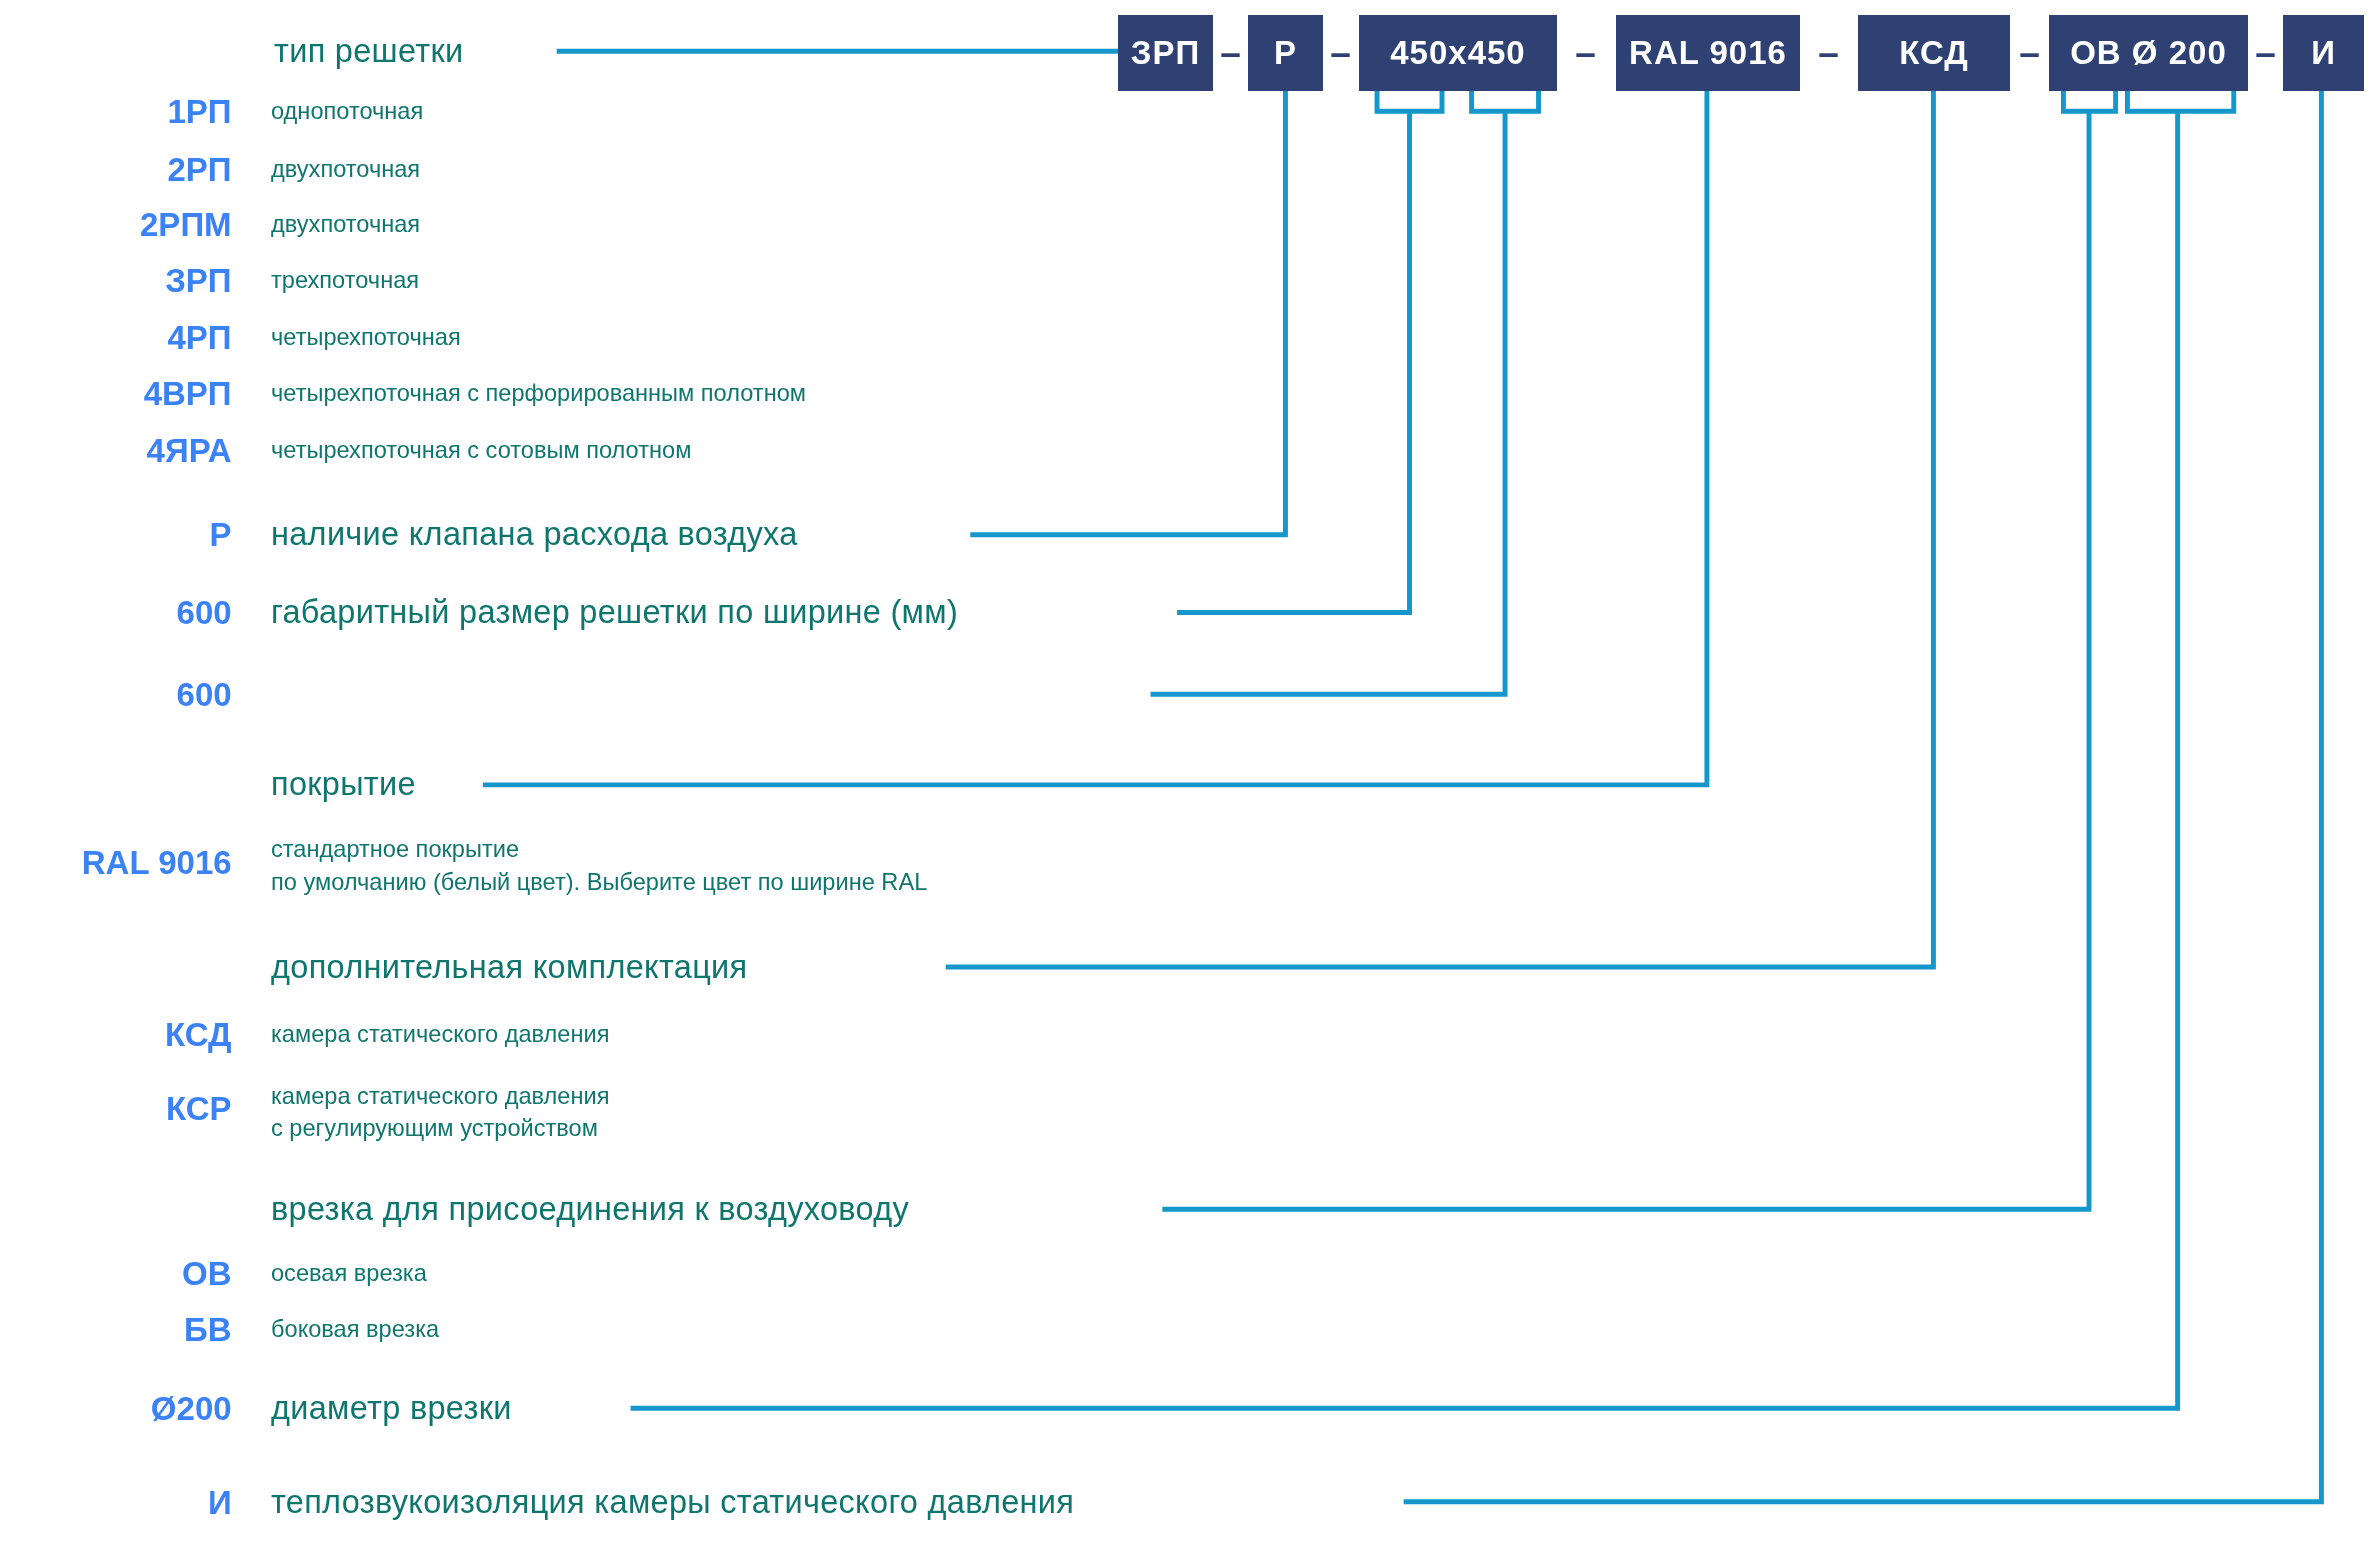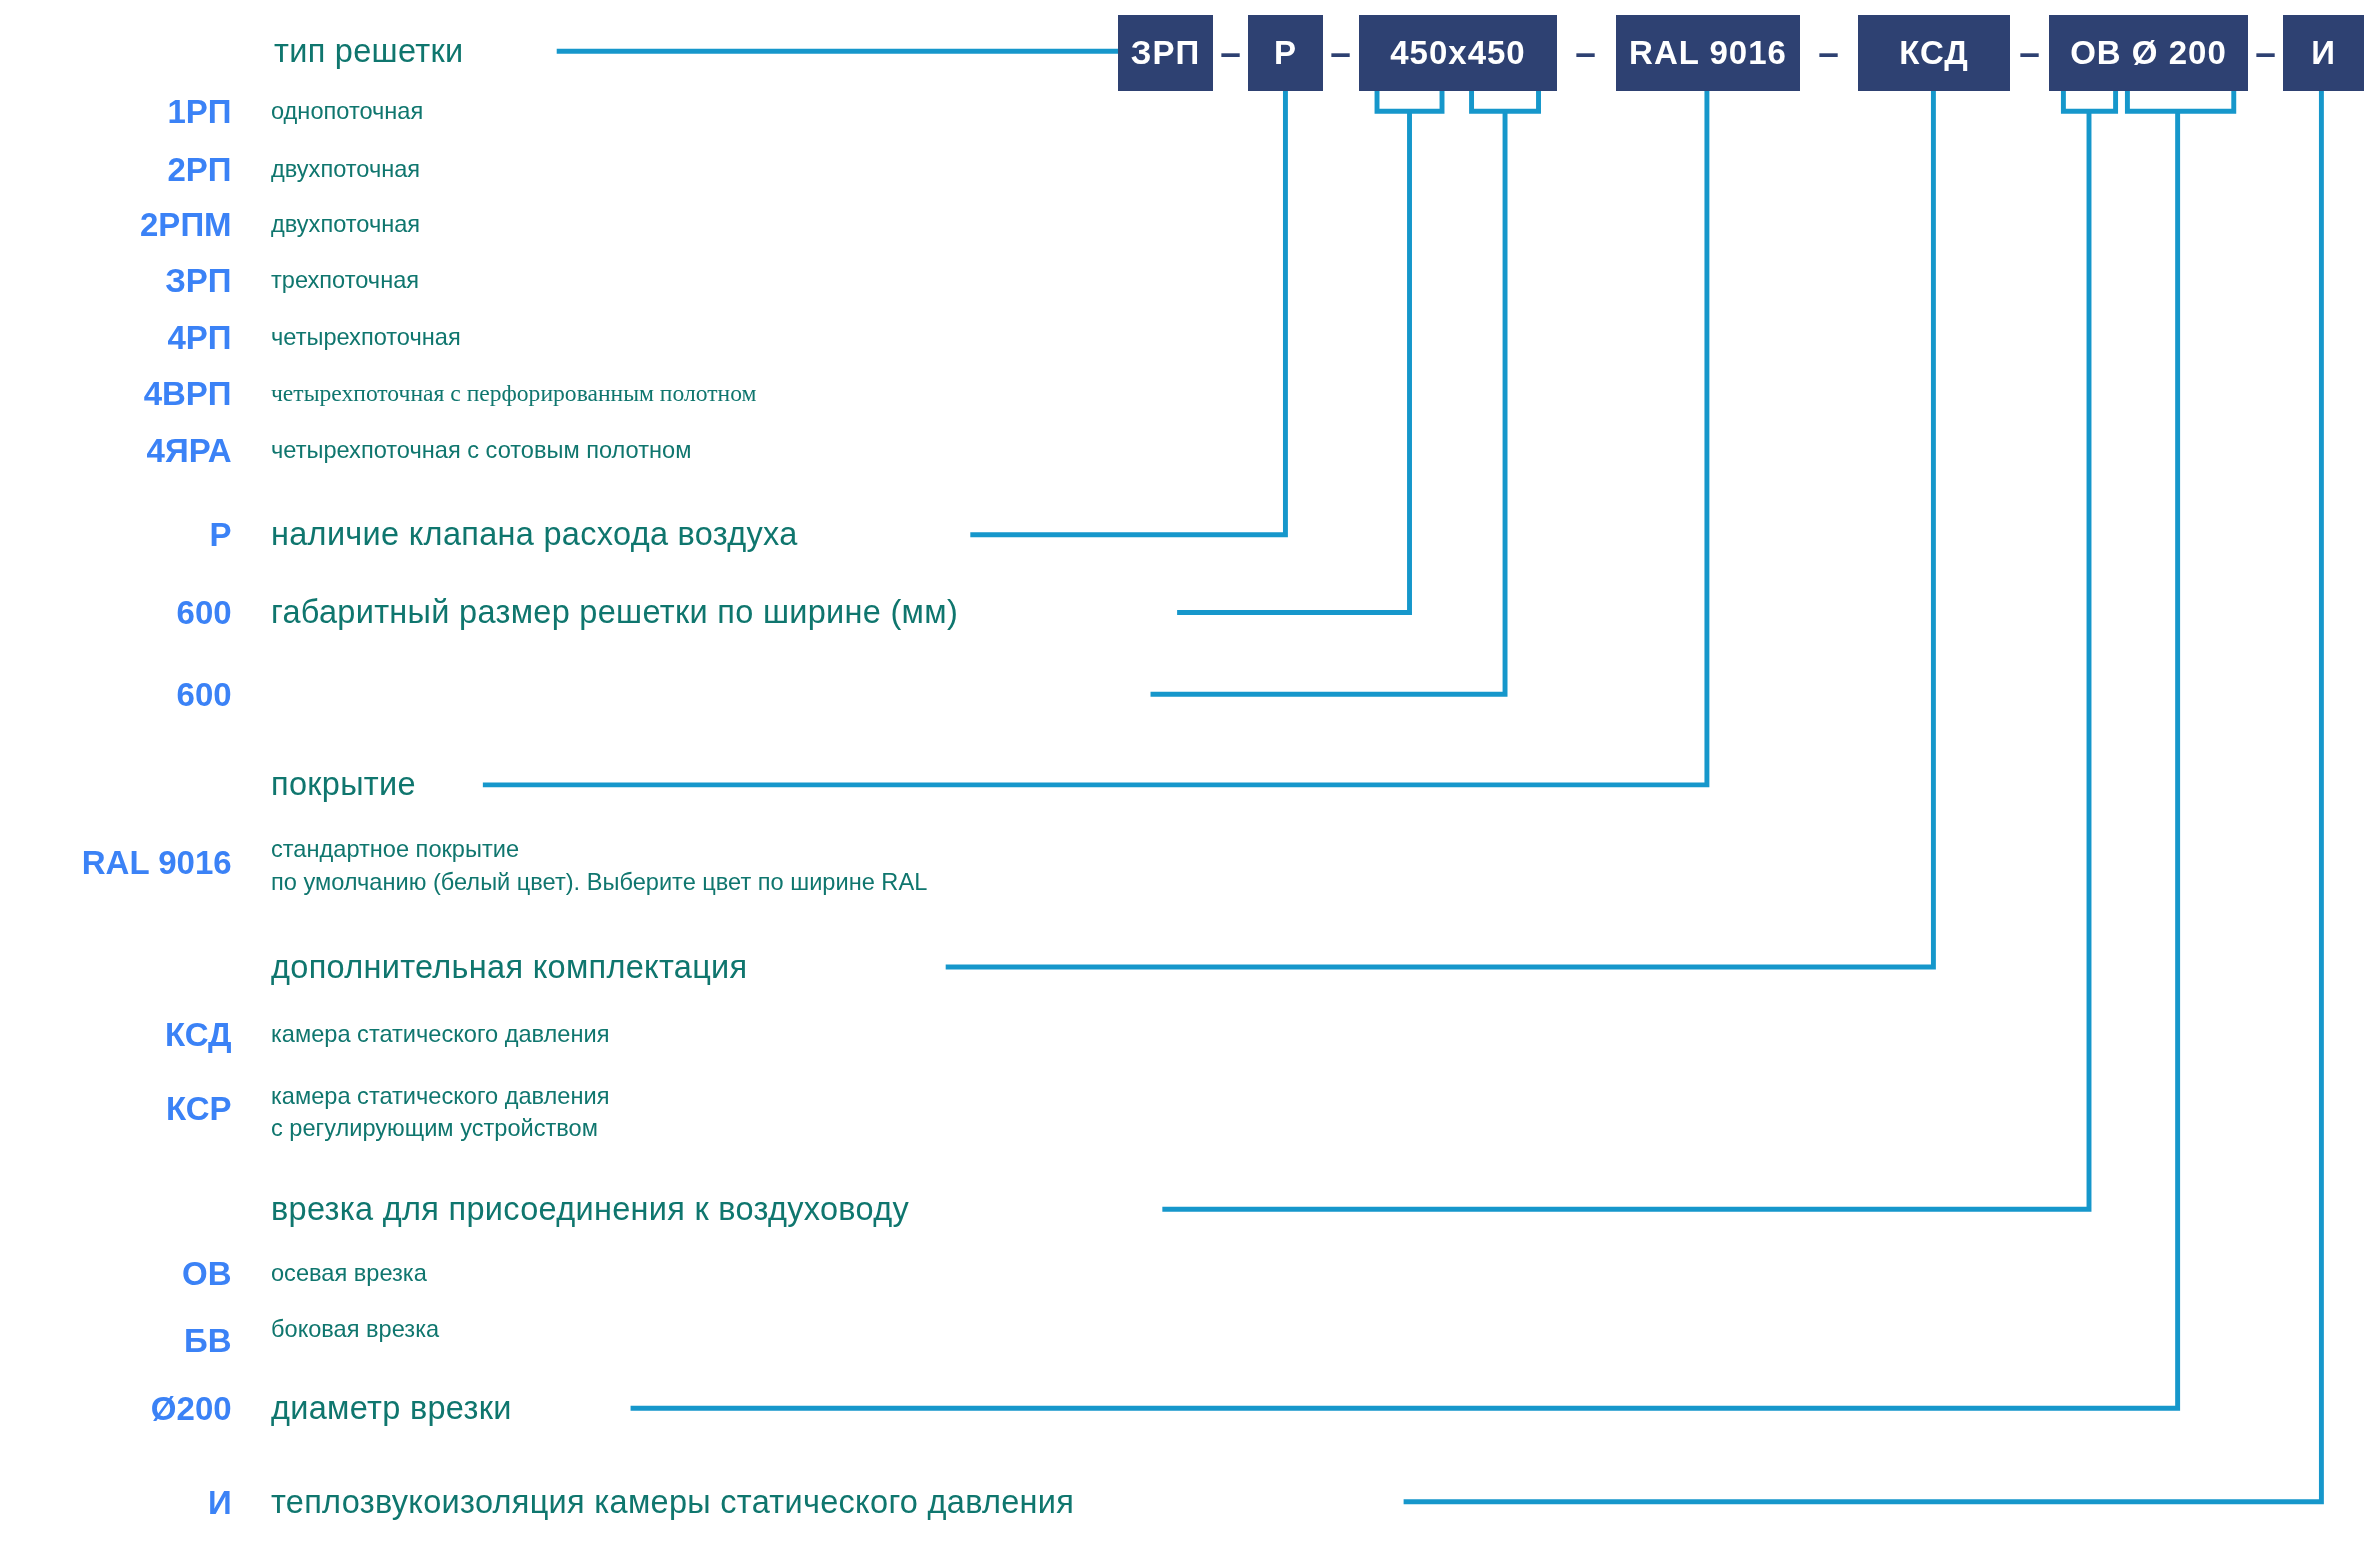--- a/index.html
+++ b/index.html
@@ -68,21 +68,21 @@
   <div class="desc s" style="top:97px;">однопоточная</div>
   <div class="code" style="top:150px;">2РП</div>
   <div class="desc s" style="top:155px;">двухпоточная</div>
   <div class="code" style="top:205px;">2РПМ</div>
   <div class="desc s" style="top:210px;">двухпоточная</div>
   <div class="code" style="top:261px;">ЗРП</div>
   <div class="desc s" style="top:266px;">трехпоточная</div>
   <div class="code" style="top:318px;">4РП</div>
   <div class="desc s" style="top:323px;">четырехпоточная</div>
   <div class="code" style="top:374px;">4ВРП</div>
-  <div class="desc s" style="top:379px;font-family:Liberation Serif, serif;">четырехпоточная с перфорированным полотном</div>
+  <div class="desc s" style="top:379px;">четырехпоточная с перфорированным полотном</div>
   <div class="code" style="top:431px;">4ЯРА</div>
   <div class="desc s" style="top:436px;">четырехпоточная с сотовым полотном</div>
 
   <div class="code" style="top:515px;">Р</div>
   <div class="desc l" style="top:515px;">наличие клапана расхода воздуха</div>
 
   <div class="code" style="top:593px;">600</div>
   <div class="desc l" style="top:593px;">габаритный размер решетки по ширине (мм)</div>
   <div class="code" style="top:675px;">600</div>
 
@@ -94,21 +94,21 @@
   <div class="desc l" style="top:948px;">дополнительная комплектация</div>
   <div class="code" style="top:1015px;">КСД</div>
   <div class="desc s" style="top:1020px;">камера статического давления</div>
   <div class="code" style="top:1089px;">КСР</div>
   <div class="desc sb" style="top:1080px;">камера статического давления</div>
   <div class="desc sb" style="top:1112px;">с регулирующим устройством</div>
 
   <div class="desc l" style="top:1190px;">врезка для присоединения к воздуховоду</div>
   <div class="code" style="top:1254px;">ОВ</div>
   <div class="desc s" style="top:1259px;">осевая врезка</div>
-  <div class="code" style="top:1310px;margin-top:11px;">БВ</div>
+  <div class="code" style="top:1310px;">БВ</div>
   <div class="desc s" style="top:1315px;">боковая врезка</div>
 
   <div class="code" style="top:1389px;">Ø200</div>
   <div class="desc l" style="top:1389px;">диаметр врезки</div>
 
   <div class="code" style="top:1483px;">И</div>
   <div class="desc l" style="top:1483px;">теплозвукоизоляция камеры статического давления</div>
 
 </div>
 

